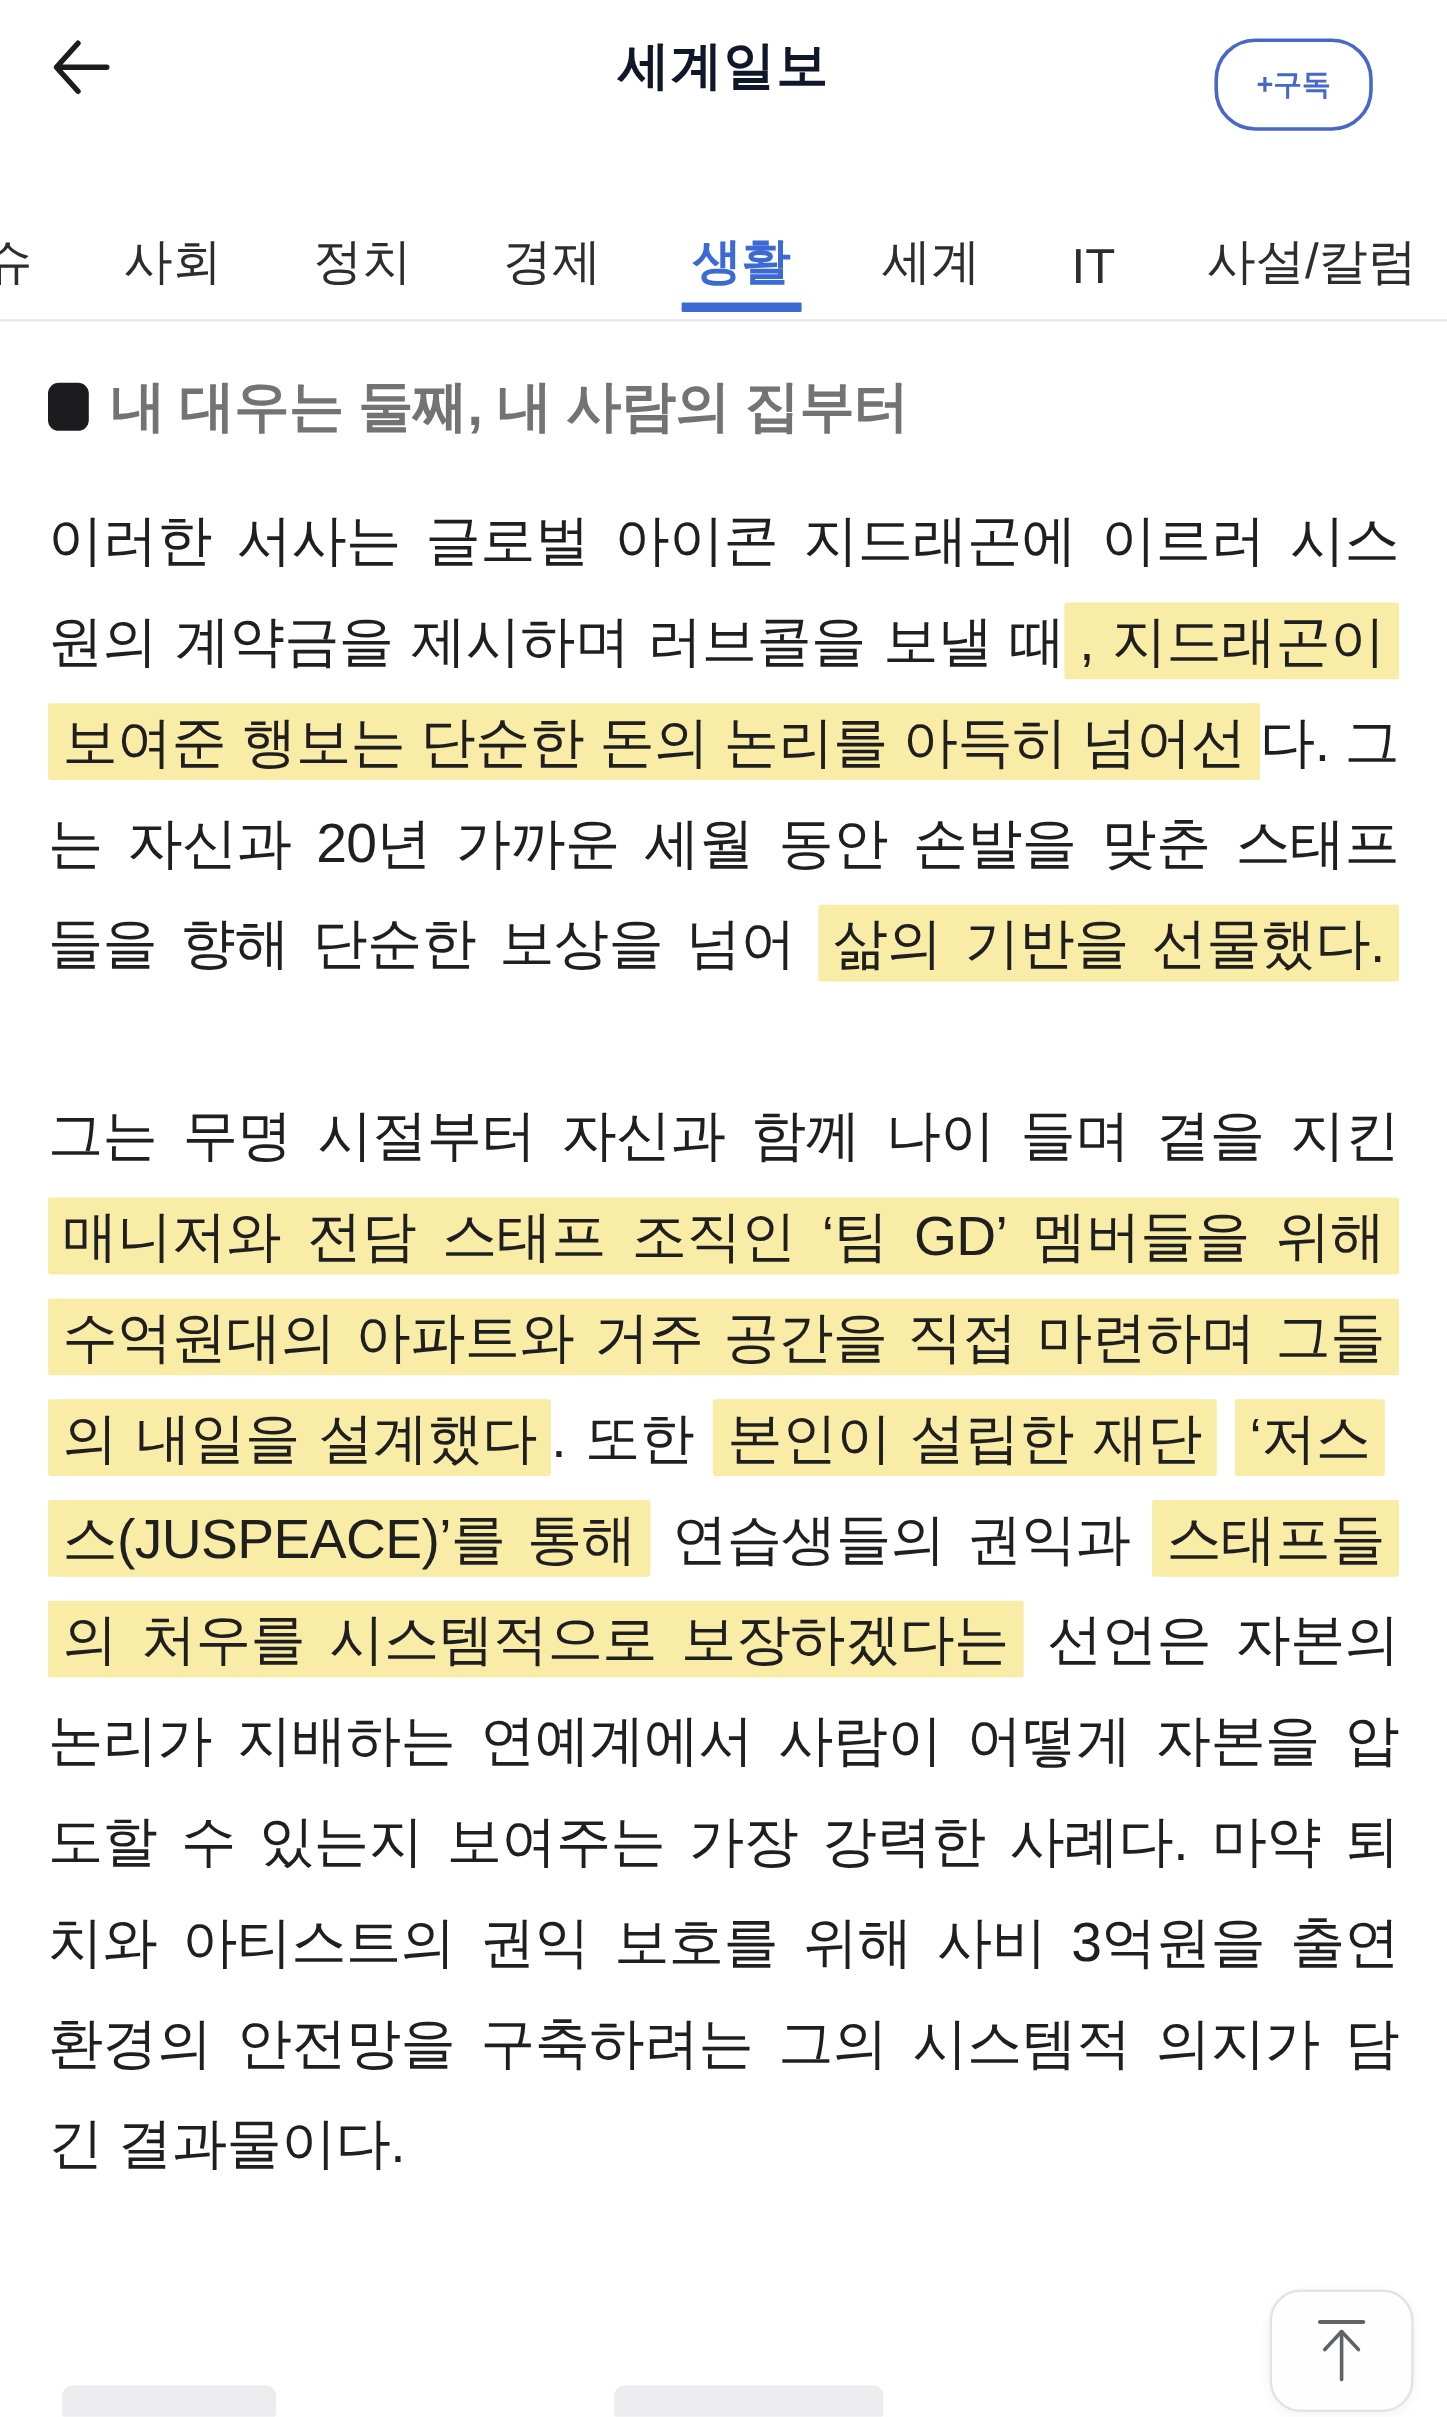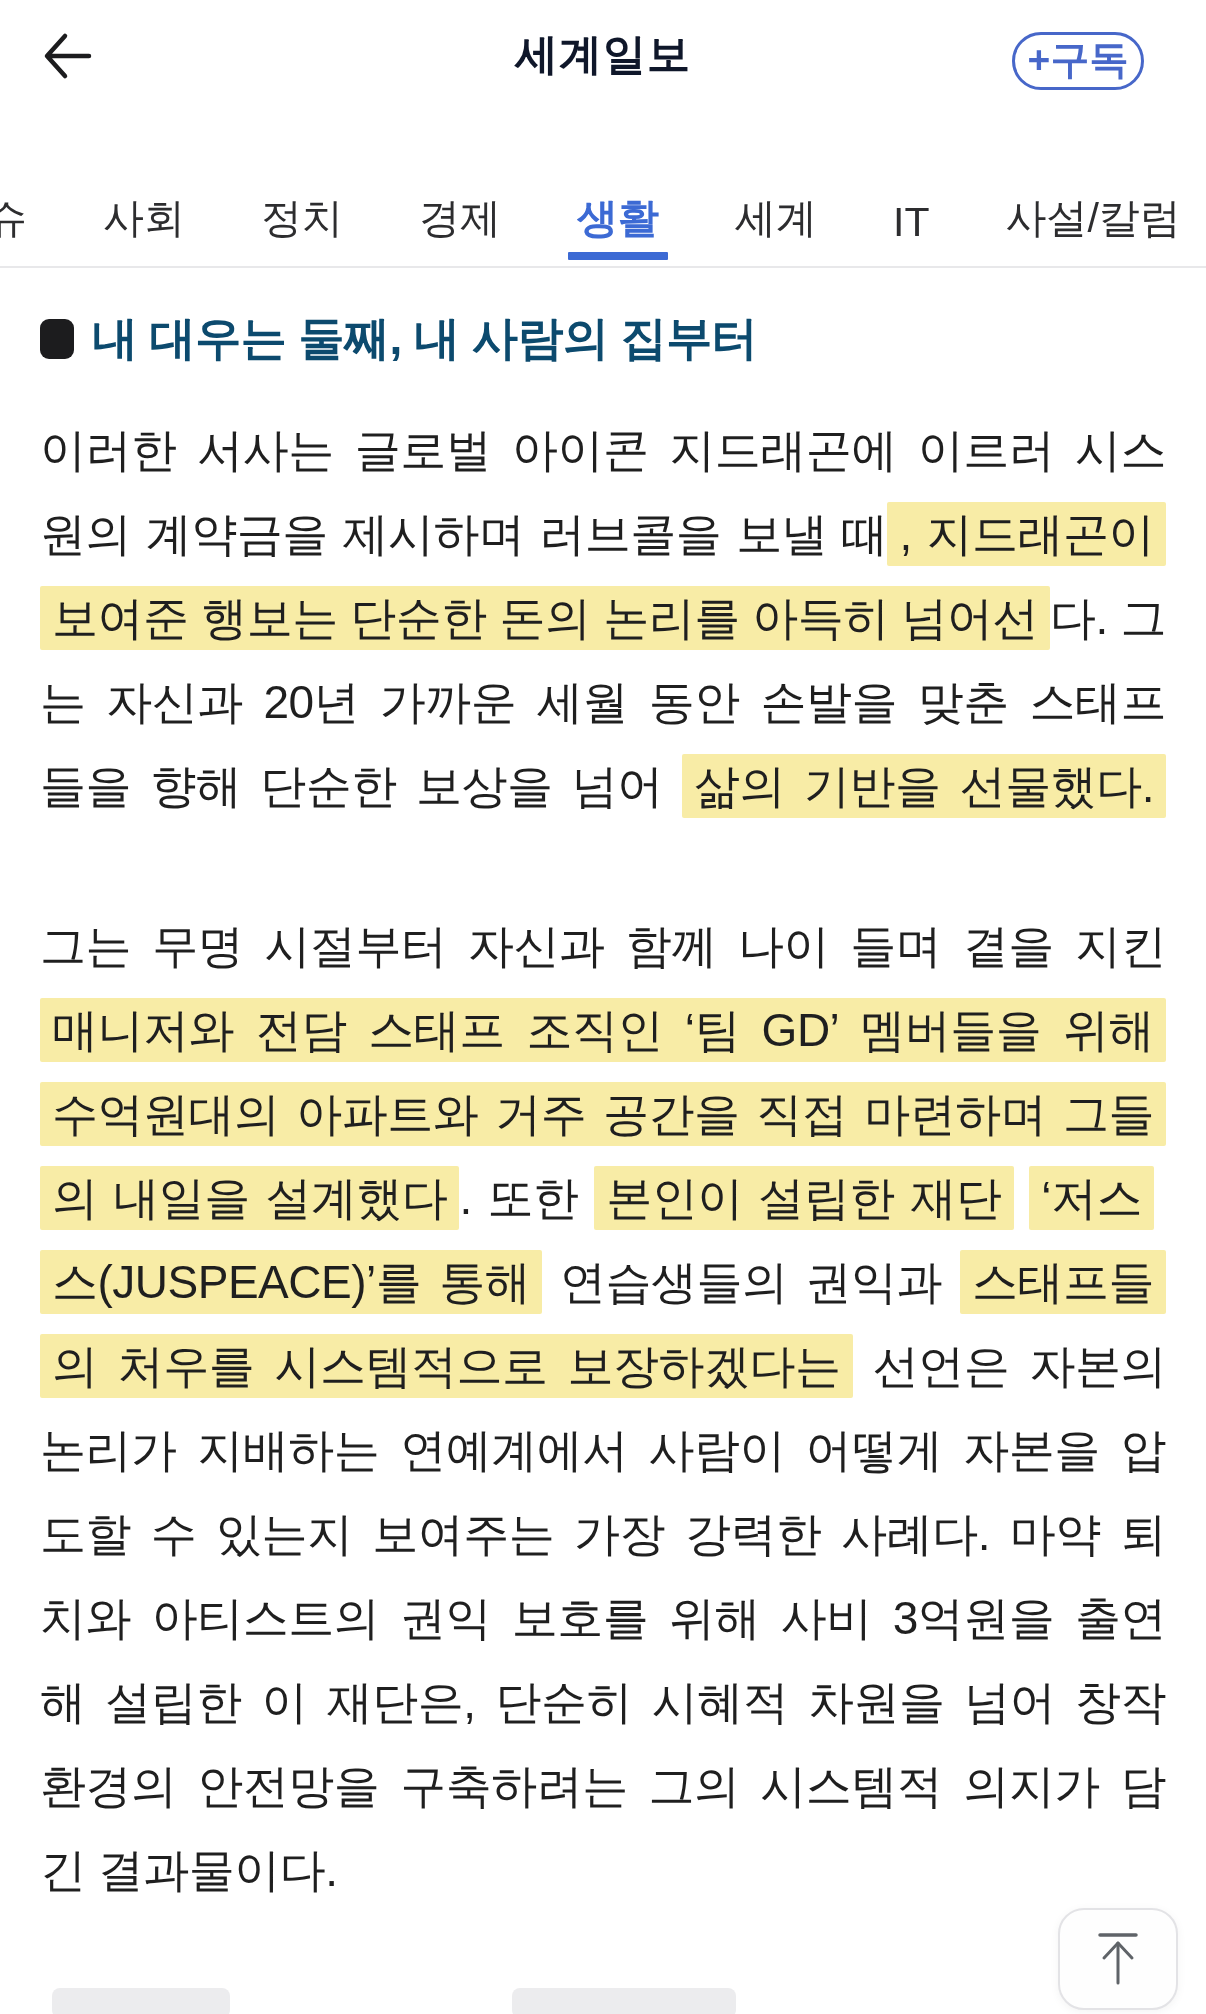--- a/index.html
+++ b/index.html
@@ -14,44 +14,44 @@
     position:absolute; left:26px; top:14px; width:84px; height:84px;
     background:none; border:none; padding:0; cursor:pointer;
     display:flex; align-items:center; justify-content:center;
   }
   .pub-title {
     position:absolute; left:50%; top:50%; transform:translate(-50%,-52%);
     margin:0; font-size:43px; font-weight:700; letter-spacing:1px; color:#0f172a;
     white-space:nowrap;
   }
   .subscribe-btn {
-    position:absolute; right:62px; top:32px; width:132px; height:58px;
+    position:absolute; right:62px; top:32px; width:132px; height:77px;
     box-sizing:border-box; background:#fff;
     border:3.5px solid var(--subscribe-blue, #4767c9); border-radius:34px;
-    color:var(--subscribe-blue, #4767c9); font-size:39px; font-weight:600;
+    color:var(--subscribe-blue, #4767c9); font-size:24px; font-weight:600;
     font-family:inherit; display:flex; align-items:center; justify-content:center;
     padding-bottom:3px; cursor:pointer; white-space:nowrap;
   }
   
   .tabbar {
     display:flex; align-items:flex-end; gap:76px;
     height:156px; box-sizing:border-box; padding:0 0 20px 0; margin-left:-14px;
     border-bottom:2px solid var(--divider-gray, #e8e8ea);
     white-space:nowrap; overflow:visible;
   }
   .tab { position:relative; font-size:41px; font-weight:500; color:#2d2d2f; cursor:pointer; }
   .tab.active { color:var(--accent-blue, #3c6ad4); font-weight:700; }
   .tab.active::after {
     content:""; position:absolute; left:-9px; right:-9px; bottom:-14px; height:8px;
     background:var(--accent-blue, #3c6ad4); border-radius:1px;
   }
   
   .content { padding:40px 40px 0 40px; }
   .headline {
-    margin:0 0 38px 0; font-size:46px; font-weight:700; color:#0c4a6e;
+    margin:0 0 38px 0; font-size:46px; font-weight:700; color:#737373;
     display:flex; align-items:center; letter-spacing:-0.5px; white-space:nowrap;
   }
   .bullet { width:34px; height:40px; background:#1c1c1e; border-radius:9px; margin-right:18px; flex:none; }
   .paragraph + .paragraph { margin-top:76px; }
   .line {
     font-size:46px; line-height:84px; height:84px; letter-spacing:-0.5px;
     text-align:justify; text-align-last:justify; overflow:hidden; white-space:normal;
   }
   .line.no-just { text-align-last:auto; }
   .hl {
@@ -113,21 +113,20 @@
         <div class="paragraph">
           <div class="line"><span>그는 무명 시절부터 자신과 함께 나이 들며 곁을 지킨</span></div>
           <div class="line"><span class="hl">매니저와 전담 스태프 조직인 ‘팀 GD’ 멤버들을 위해</span></div>
           <div class="line"><span class="hl">수억원대의 아파트와 거주 공간을 직접 마련하며 그들</span></div>
           <div class="line"><span class="hl">의 내일을 설계했다</span><span>. 또한 </span><span class="hl">본인이 설립한 재단</span><span> </span><span class="hl">‘저스티</span></div>
           <div class="line"><span class="hl">스(JUSPEACE)’를 통해</span><span> 연습생들의 권익과 </span><span class="hl">스태프들</span></div>
           <div class="line"><span class="hl">의 처우를 시스템적으로 보장하겠다는</span><span> 선언은 자본의</span></div>
           <div class="line"><span>논리가 지배하는 연예계에서 사람이 어떻게 자본을 압</span></div>
           <div class="line"><span>도할 수 있는지 보여주는 가장 강력한 사례다. 마약 퇴</span></div>
           <div class="line"><span>치와 아티스트의 권익 보호를 위해 사비 3억원을 출연</span></div>
-          <div class="line"><span>해 설립한 이 재단은, 단순히 시혜적 차원을 넘어 창작</span></div>
           <div class="line"><span>환경의 안전망을 구축하려는 그의 시스템적 의지가 담</span></div>
           <div class="line no-just"><span>긴 결과물이다.</span></div>
         </div>
       </div>
   </main>
 
   <button class="scroll-top">
     <svg width="54" height="60" viewBox="0 0 54 60" fill="none">
       <path d="M9 6 H45" stroke="#5f6368" stroke-width="3.5" stroke-linecap="round"></path>
       <path d="M27 14 V54" stroke="#5f6368" stroke-width="3" stroke-linecap="round"></path>

